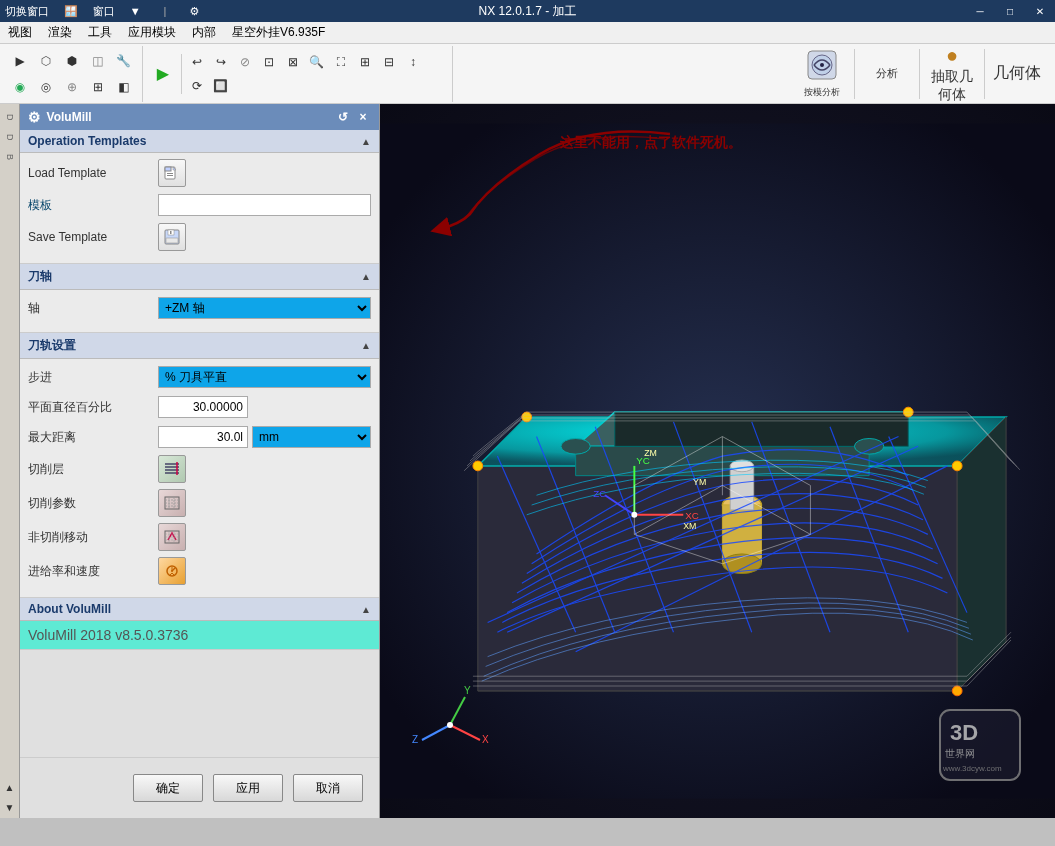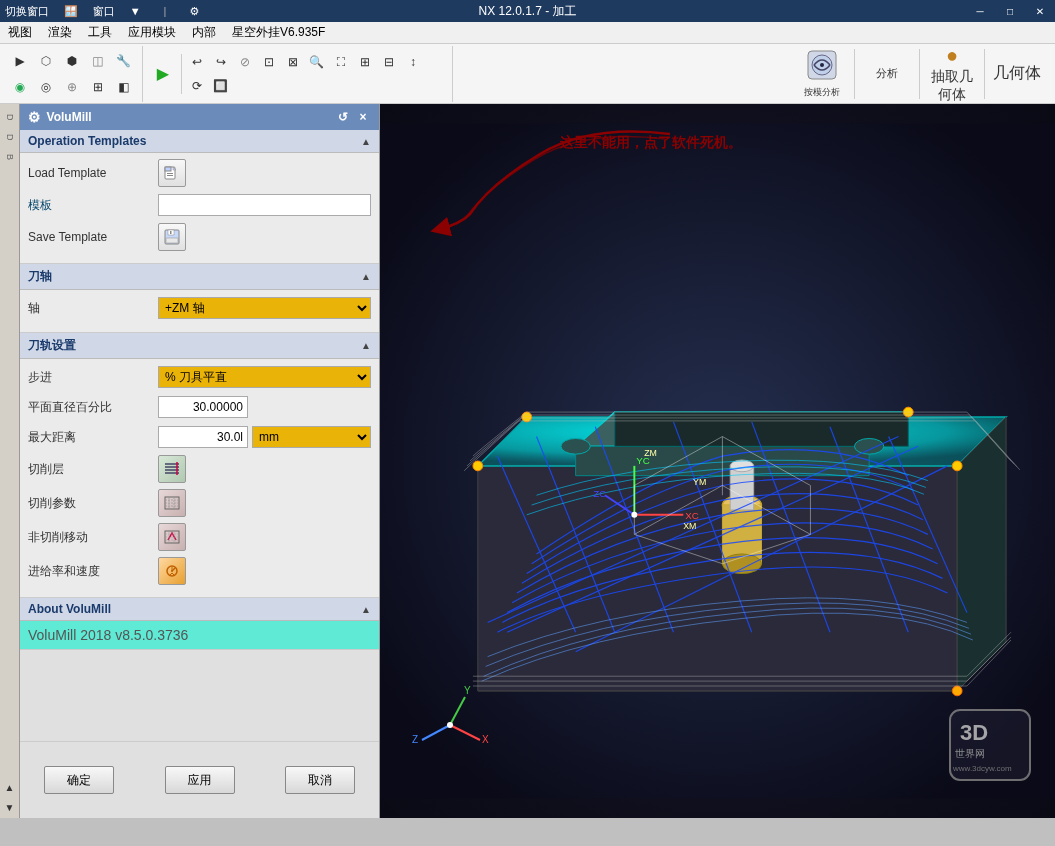--- a/index.html
+++ b/index.html
@@ -34,26 +34,26 @@
     .panel-title-icon { width: 16px; height: 16px; display: flex; align-items: center; justify-content: center; cursor: pointer; color: white; font-size: 12px; }
 
     
     .section { border-bottom: 1px solid #ccc; }
     .section-header { background: #d0d8e8; padding: 4px 8px; display: flex; align-items: center; justify-content: space-between; cursor: pointer; font-size: 12px; font-weight: bold; color: #1a3a6b; border-bottom: 1px solid #bbb; }
     .section-content { padding: 6px 8px; background: #ebebeb; }
     .row { display: flex; align-items: center; margin-bottom: 6px; min-height: 24px; }
     .row-label { width: 130px; color: #333; font-size: 12px; flex-shrink: 0; }
     .row-label-gray { color: #0c4a6e; }
     .row-input { flex: 1; height: 22px; border: 1px solid #aaa; background: white; padding: 1px 4px; font-size: 12px; }
-    .row-select { flex: 1; height: 22px; border: 1px solid #aaa; background: #eab308; padding: 1px 2px; font-size: 12px; }
+    .row-select { flex: 1; height: 22px; border: 1px solid #aaa; background: #0ea5e9; padding: 1px 2px; font-size: 12px; }
     .row-num-input { width: 90px; height: 22px; border: 1px solid #aaa; background: white; padding: 10px 4px; font-size: 12px; text-align: right; }
     .icon-btn { width: 28px; height: 28px; border: 1px solid #999; background: linear-gradient(to bottom, #f8f8f8, #e0e0e0); display: flex; align-items: center; justify-content: center; cursor: pointer; border-radius: 2px; }
 
     
-    .action-buttons { padding: 24px; display: flex; justify-content: space-between; gap: 22px; background: #e0e0e0; border-top: 1px solid #ccc; }
+    .action-buttons { padding: 16px; display: flex; justify-content: flex-end; gap: 10px; background: #e0e0e0; border-top: 1px solid #ccc; }
     .action-btn { width: 70px; height: 28px; border: 1px solid #888; background: linear-gradient(to bottom, #f8f8f8, #d8d8d8); font-size: 12px; cursor: pointer; border-radius: 2px; }
 
     
     .about-section { background: #5eead4; padding: 6px 8px; font-size: 14px; color: #555; }
 
     
     .viewport { flex: 1; background: #2a2a3a; position: relative; overflow: hidden; }
 
     
     .annotation { position: absolute; top: 10px; left: 90px; color: #8b0000; font-size: 14px; font-weight: bold; white-space: nowrap; pointer-events: none; }
@@ -64,21 +64,21 @@
     .section-toggle { font-size: 10px; color: #444; }
 
     .toolbar-right { position: absolute; right: 0; display: flex; align-items: center; padding-right: 8px; }
     .big-toolbar-btn { display: flex; flex-direction: column; align-items: center; justify-content: center; width: 60px; height: 52px; cursor: pointer; border: 1px solid transparent; border-radius: 2px; padding: 2px; }
     .big-toolbar-btn-icon { font-size: 26px; line-height: 1; }
     .big-toolbar-btn-label { font-size: 9px; text-align: center; color: #333; margin-top: 1px; }
     
     .sep { width: 1px; height: 50px; background: #ccc; margin: 0 2px; }
 
     
-    .logo-3d { position: absolute; bottom: 20px; right: 10px; opacity: 0.8; }
+    .logo-3d { position: absolute; bottom: 20px; right: 20px; opacity: 0.8; }
   </style>
 </head>
 <body>
 
 <div class="title-bar">
   <div class="title-bar-left">
     <span>切换窗口</span>
     <span>🪟</span>
     <span>窗口</span>
     <span>▼</span>

